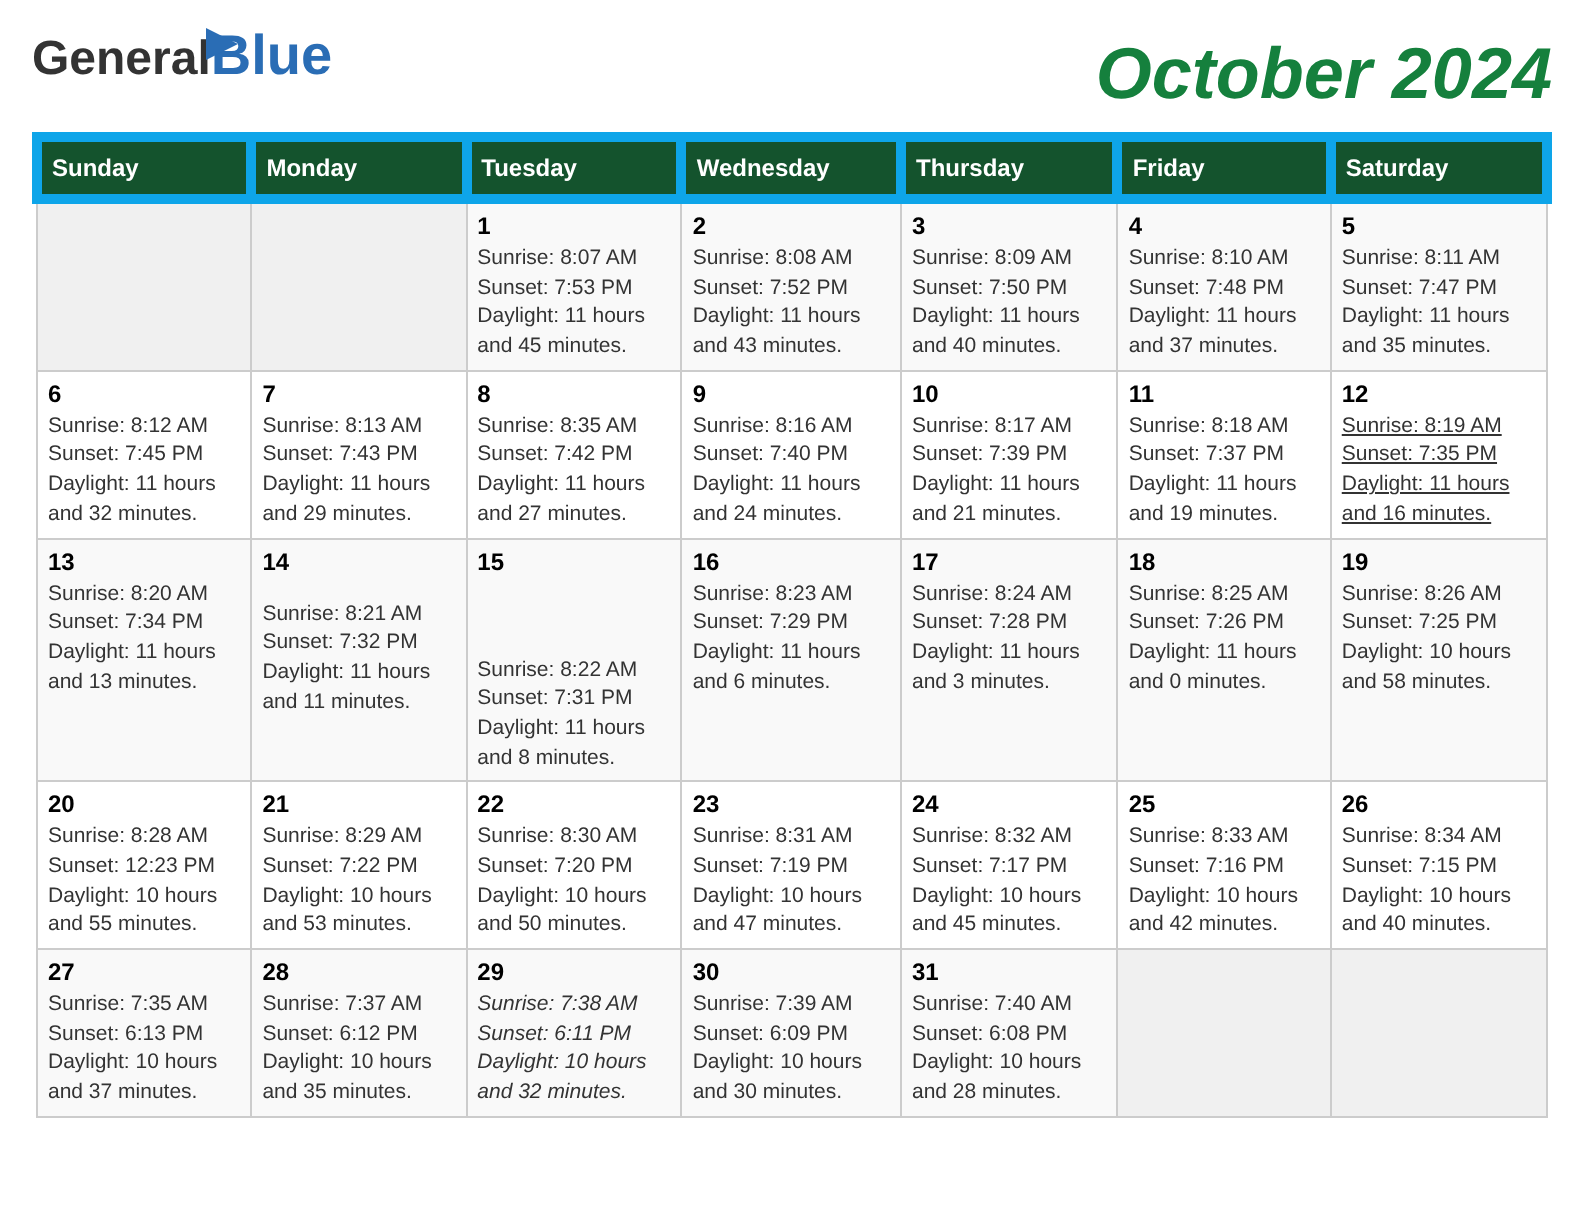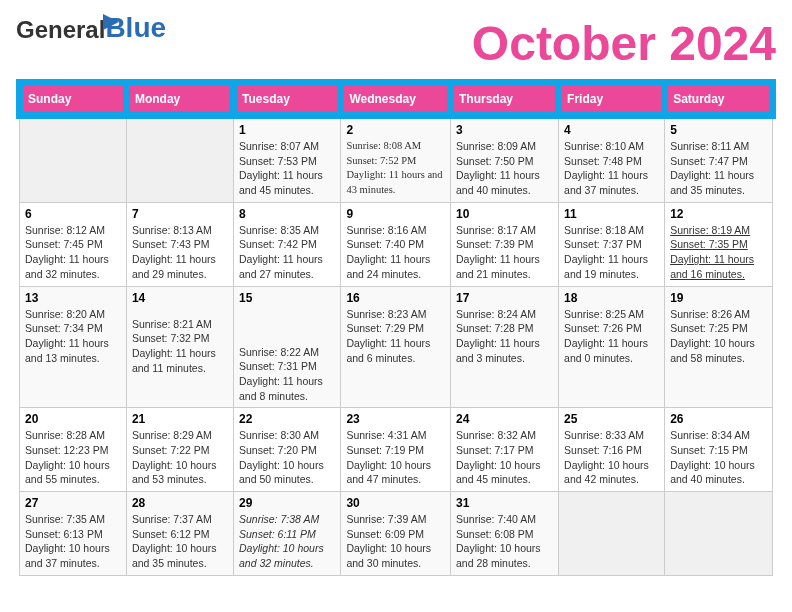--- a/index.html
+++ b/index.html
@@ -18,41 +18,42 @@
     }
     .logo {
       display: flex;
       flex-direction: row;
       align-items: flex-start;
     }
     .title-block {
       text-align: right;
     }
     .month-title {
-      font-size: 48px;
+      font-size: 36px;
       font-weight: bold;
-      color: #ec4899;
+      color: #15803d;
+      font-style: italic;
     }
     .location-title {
       font-size: 15px;
       color: #555;
     }
     table {
       width: 100%;
       border-collapse: collapse;
       font-size: 11px;
     }
     thead tr th {
-      background: #ec4899;
+      background: #14532d;
       color: #fff;
       text-align: left;
       padding: 6px 5px;
       font-size: 12px;
       font-weight: bold;
-      border: 7px solid #0ea5e9;
+      border: 5px solid #0ea5e9;
     }
     tbody tr td {
       vertical-align: top;
       border: 1px solid #ccc;
       padding: 4px 5px;
       min-height: 80px;
       height: 80px;
       width: 113px;
       background: #fff;
     }
@@ -116,21 +117,21 @@
         <td class="empty-cell"></td>
         <td class="empty-cell"></td>
         <td>
           <span class="day-num">1</span>
           <div class="day-info" style="white-space: pre-line;">Sunrise: 8:07 AM
 Sunset: 7:53 PM
 Daylight: 11 hours and 45 minutes.</div>
         </td>
         <td>
           <span class="day-num">2</span>
-          <div class="day-info" style="white-space: pre-line; font-family: Liberation Serif, serif;">Sunrise: 8:08 AM
+          <div class="day-info" style="white-space: pre-line;">Sunrise: 8:08 AM
 Sunset: 7:52 PM
 Daylight: 11 hours and 43 minutes.</div>
         </td>
         <td>
           <span class="day-num">3</span>
           <div class="day-info" style="white-space: pre-line;">Sunrise: 8:09 AM
 Sunset: 7:50 PM
 Daylight: 11 hours and 40 minutes.</div>
         </td>
         <td>
@@ -248,21 +249,21 @@
 Daylight: 10 hours and 53 minutes.</div>
         </td>
         <td>
           <span class="day-num">22</span>
           <div class="day-info" style="white-space: pre-line;">Sunrise: 8:30 AM
 Sunset: 7:20 PM
 Daylight: 10 hours and 50 minutes.</div>
         </td>
         <td>
           <span class="day-num">23</span>
-          <div class="day-info" style="white-space: pre-line;">Sunrise: 4:31 AM
+          <div class="day-info" style="white-space: pre-line;">Sunrise: 8:31 AM
 Sunset: 7:19 PM
 Daylight: 10 hours and 47 minutes.</div>
         </td>
         <td>
           <span class="day-num">24</span>
           <div class="day-info" style="white-space: pre-line;">Sunrise: 8:32 AM
 Sunset: 7:17 PM
 Daylight: 10 hours and 45 minutes.</div>
         </td>
         <td>

